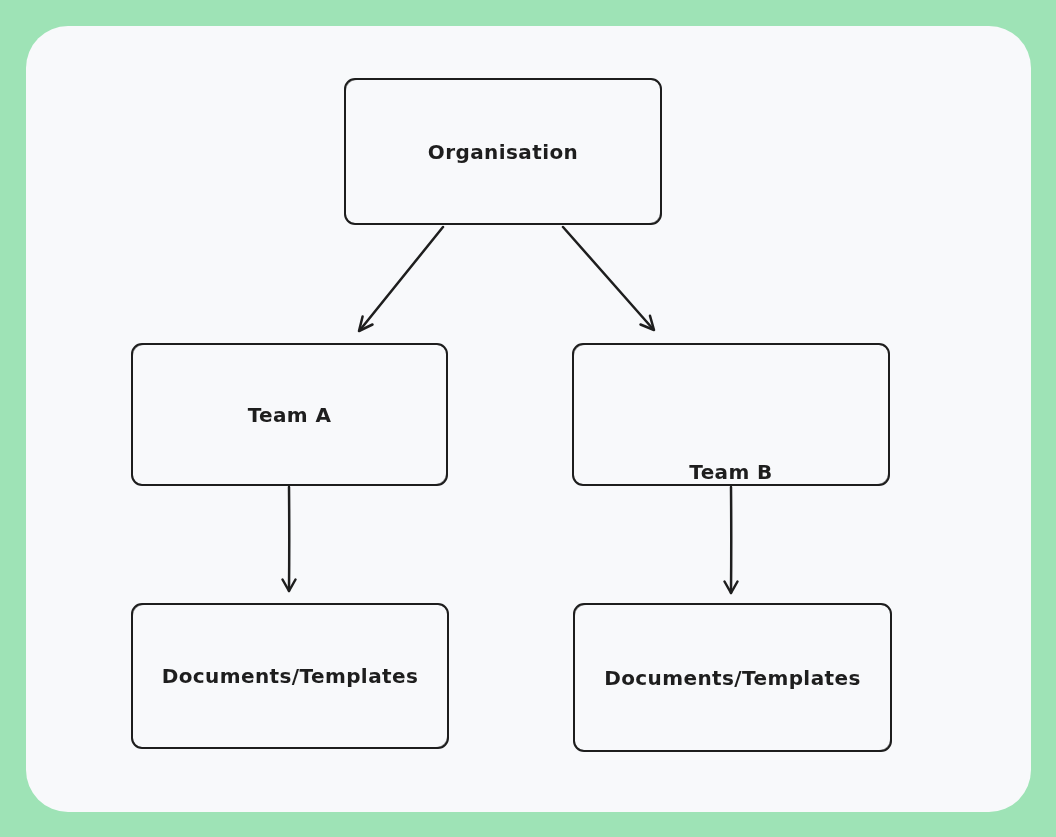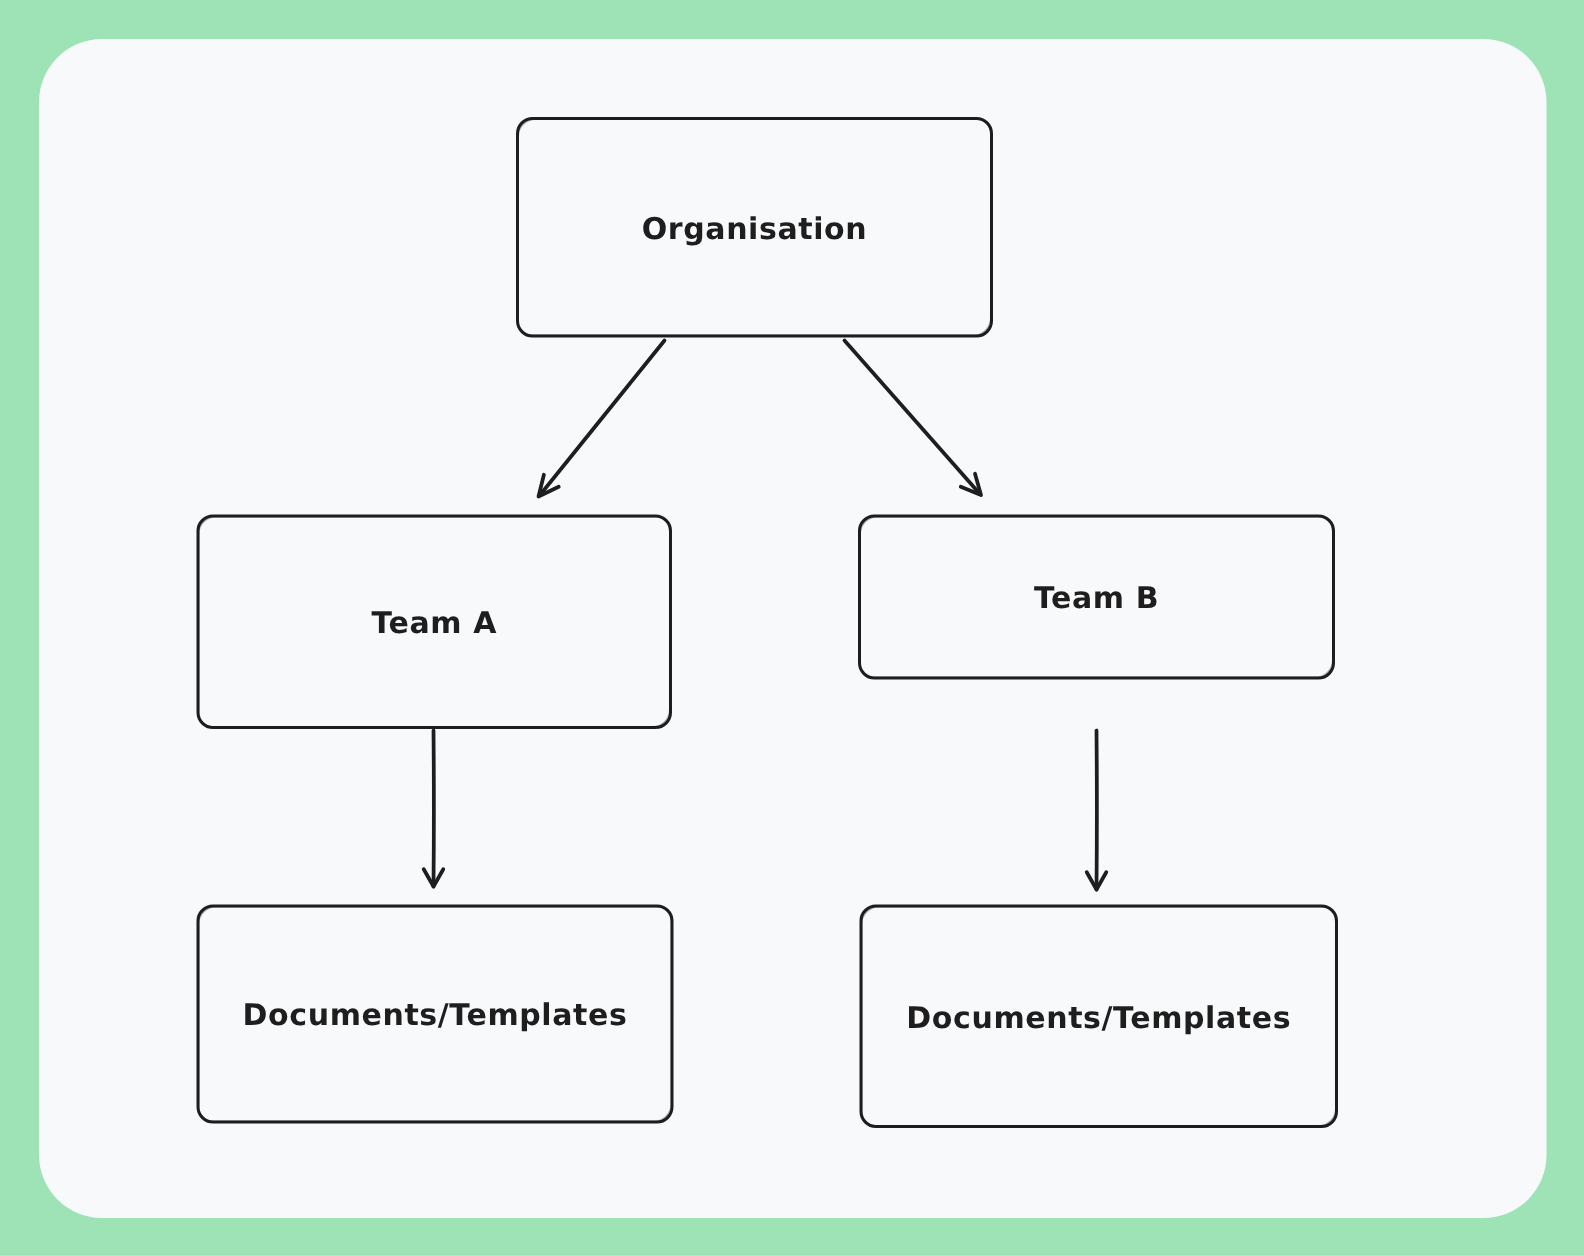--- a/index.html
+++ b/index.html
@@ -49,21 +49,21 @@
     content: "";
     position: absolute;
     inset: -1px;
     border: 1px solid var(--stroke);
     border-radius: 12px 10px 12px 10px;
     opacity: 0.35;
     pointer-events: none;
   }
   .node-organisation { left: 344px; top: 78px;  width: 318px; height: 147px; }
   .node-team-a       { left: 131px; top: 343px; width: 317px; height: 143px; }
-  .node-team-b       { left: 572px; top: 343px; width: 318px; height: 110px; }
+  .node-team-b       { left: 572px; top: 343px; width: 318px; height: 143px; align-items: flex-end; }
   .node-docs-a       { left: 131px; top: 603px; width: 318px; height: 146px; }
   .node-docs-b       { left: 573px; top: 603px; width: 319px; height: 149px; }
   .edges {
     position: absolute;
     left: 0;
     top: 0;
     width: 1056px;
     height: 837px;
     pointer-events: none;
   }

